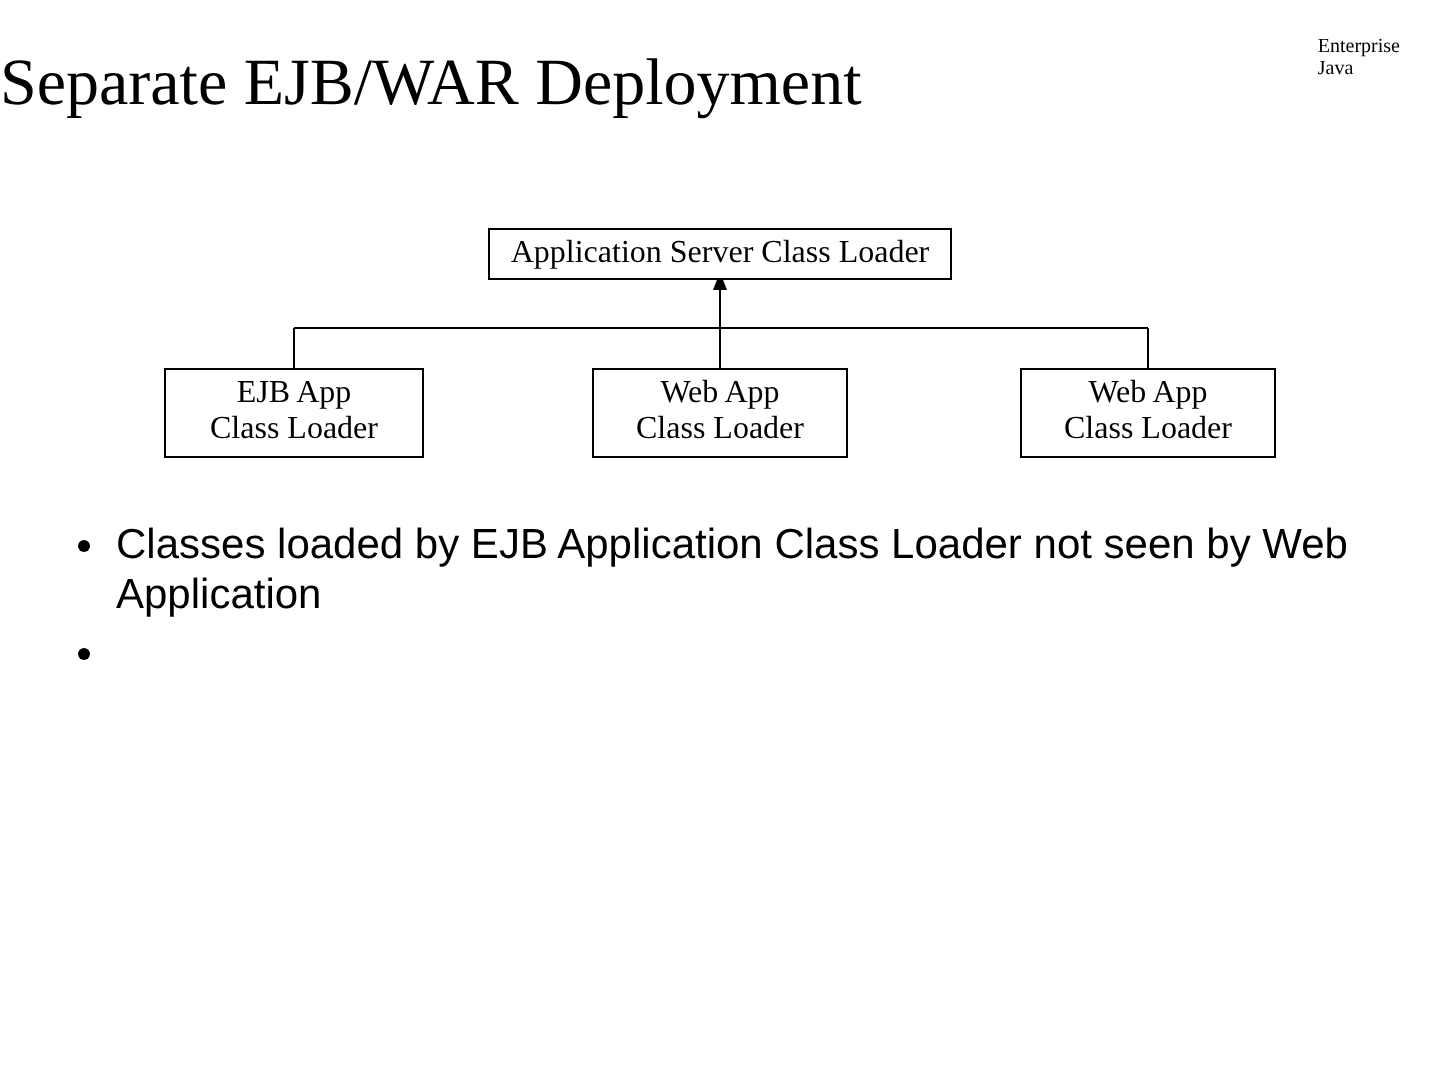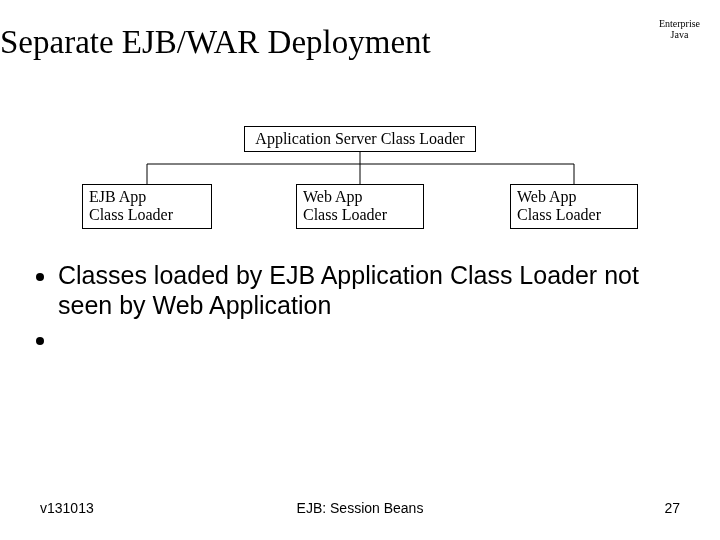--- a/index.html
+++ b/index.html
@@ -28,64 +28,64 @@
   .title {
     text-align: left;
     font-size: 33px;
     font-weight: 400;
   }
   .tagline {
     position: absolute;
     top: 18px;
     right: 20px;
     font-size: 10px;
-    text-align: center;
     line-height: 1.1;
     white-space: pre-line;
   }
   .diagram {
     position: absolute;
     top: 110px;
     left: 0;
     width: 720px;
     height: 130px;
   }
   .box {
     position: absolute;
     border: 1px solid #000;
     background: #fff;
     font-size: 16px;
     line-height: 1.15;
     padding: 3px 6px;
     box-sizing: border-box;
     white-space: pre-line;
+    text-align: center;
   }
   .box-top {
-    top: 16px;
+    top: 4px;
     left: 244px;
     width: 232px;
     text-align: center;
   }
   .box-left    { top: 74px; left: 82px;  width: 130px; }
   .box-center  { top: 74px; left: 296px; width: 128px; }
   .box-right   { top: 74px; left: 510px; width: 128px; }
   svg.connectors {
     position: absolute;
     top: 0;
     left: 0;
     width: 720px;
     height: 130px;
   }
   .bullets {
     position: absolute;
     top: 260px;
     left: 40px;
     right: 40px;
     font-family: Arial, Helvetica, sans-serif;
-    font-size: 25px;
+    font-size: 21px;
     line-height: 1.2;
   }
   .bullets ul {
     list-style: disc;
     margin: 0;
     padding-left: 18px;
   }
   .bullets > ul > li {
     margin-bottom: 4px;
   }
@@ -153,19 +153,14 @@
   <div class="bullets">
     <ul>
       <li>Classes loaded by EJB Application Class Loader not seen by Web Application</li>
       <li>
         <ul>
         </ul>
       </li>
     </ul>
   </div>
 
-  <div class="footer">
-    <span class="footer-left">v131013</span>
-    <span class="footer-center">EJB: Session Beans</span>
-    <span class="footer-right">27</span>
-  </div>
 
 </div>
 
 </body></html>

